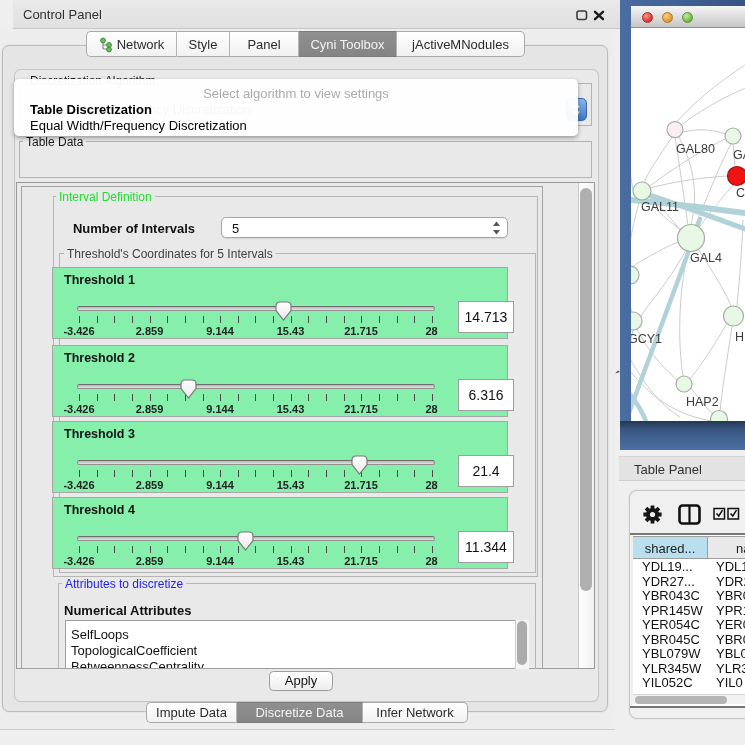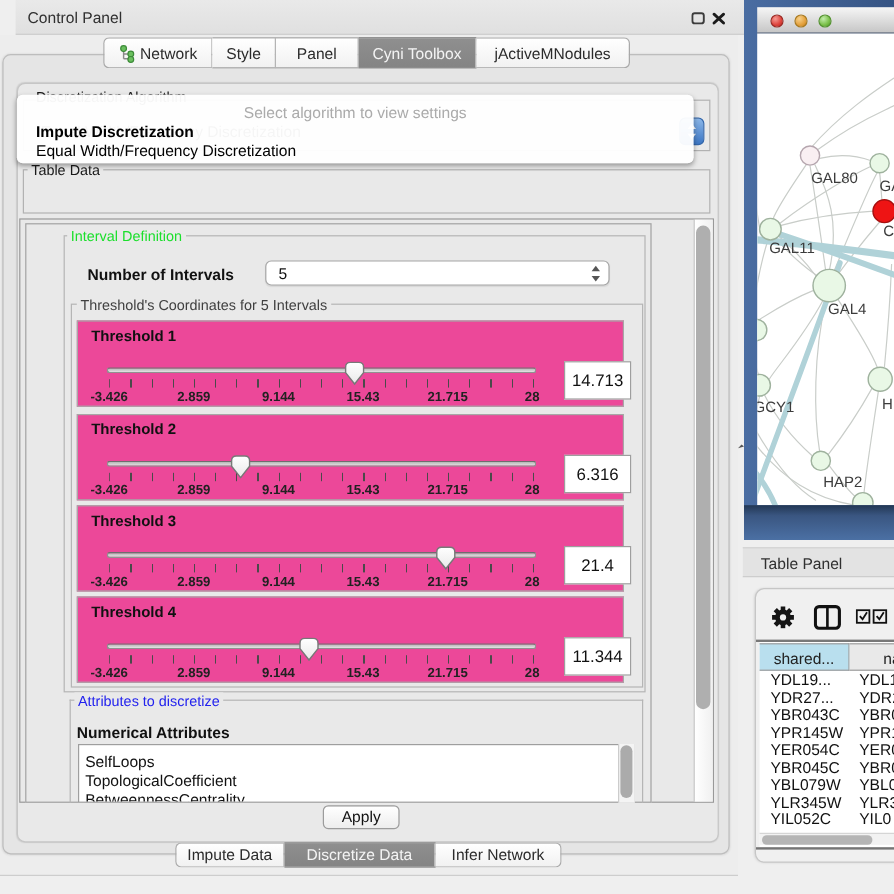--- a/index.html
+++ b/index.html
@@ -23,21 +23,21 @@
 .seg .s.last { border-radius:0 5px 5px 0; border-right:1px solid #a9a9a9; }
 .seg .s.sel { background:linear-gradient(#8f8f8f,#848484); color:#f4f4f4; border-top-color:#7c7c7c; border-bottom-color:#7c7c7c; }
 
 .grp { position:absolute; border:1px solid #b2b2b2; }
 .gtitle { position:absolute; font-size:12px; background:#e9e9e9; padding:0 3px; white-space:nowrap; }
 
 .combo { position:absolute; background:#ffffff; border:1px solid #a6a6a6; border-radius:5px; font-size:13px; color:#111; box-shadow:0 1px 1px rgba(0,0,0,0.08); }
 .combo .ct { position:absolute; left:9px; top:50%; transform:translateY(-50%); white-space:nowrap; }
 .stepper { position:absolute; right:6px; top:50%; transform:translateY(-50%); }
 
-.tbox { position:absolute; left:64px; width:456px; height:72px; background:#ec4899; border:1px solid #a7a7a7; }
+.tbox { position:absolute; left:52px; width:456px; height:72px; background:#86efac; border:1px solid #a7a7a7; }
 .tlabel { position:absolute; left:11px; top:5px; font-size:12.5px; font-weight:bold; color:#111; }
 .track { position:absolute; left:24px; top:38px; width:358px; height:5px; background:linear-gradient(#b6b6b6,#e3e3e3); border:1px solid #919191; border-top-color:#6e6e6e; border-radius:3px; }
 .ticks { position:absolute; left:26px; top:48px; width:357px; height:6.5px; background:repeating-linear-gradient(90deg,#4a4a4a 0,#4a4a4a 1px,transparent 1px,transparent 17.65px); }
 .thumb { position:absolute; top:33px; }
 .slab { position:absolute; top:57px; width:56px; text-align:center; font-size:11px; font-weight:bold; color:#222; }
 .vbox { position:absolute; left:405px; top:33px; width:56px; height:32px; background:#fff; border:1px solid #9e9e9e; font-size:14px; color:#111; text-align:center; line-height:30px; }
 
 #attrlist { left:65px; top:620px; width:464px; height:49px; background:#fff; border:1px solid #9e9e9e; overflow:hidden; font-size:13px; color:#111; }
 #attrlist div { position:absolute; left:5px; height:16px; line-height:16px; }
 
@@ -224,21 +224,21 @@
   <div class="abs" id="applybtn">Apply</div>
 
   <div class="abs seg" style="left:146px;top:702px;height:21px">
     <div class="s first" style="width:91px">Impute Data</div>
     <div class="s sel" style="width:126px">Discretize Data</div>
     <div class="s last" style="width:105px">Infer Network</div>
   </div>
 
   <div class="abs" id="popup">
     <div class="r1">Select algorithm to view settings</div>
-    <div class="r2">Impute Discretization</div>
+    <div class="r2">Table Discretization</div>
     <div class="r3">Equal Width/Frequency Discretization</div>
   </div>
 
   <svg class="abs" style="left:614px;top:369px" width="7" height="7" viewBox="0 0 7 7">
       <path d="M1,4.5 L4,1.5 L6,3 Z" fill="#555"></path>
     </svg>
 
   <div class="abs" id="netframe"></div>
   <div class="abs" id="nettitle">
     <div class="light" style="left:11px;background:radial-gradient(circle at 35% 30%,#f59a93,#dd423b 60%,#b02c26);border:0.5px solid #9c2b25"></div>

